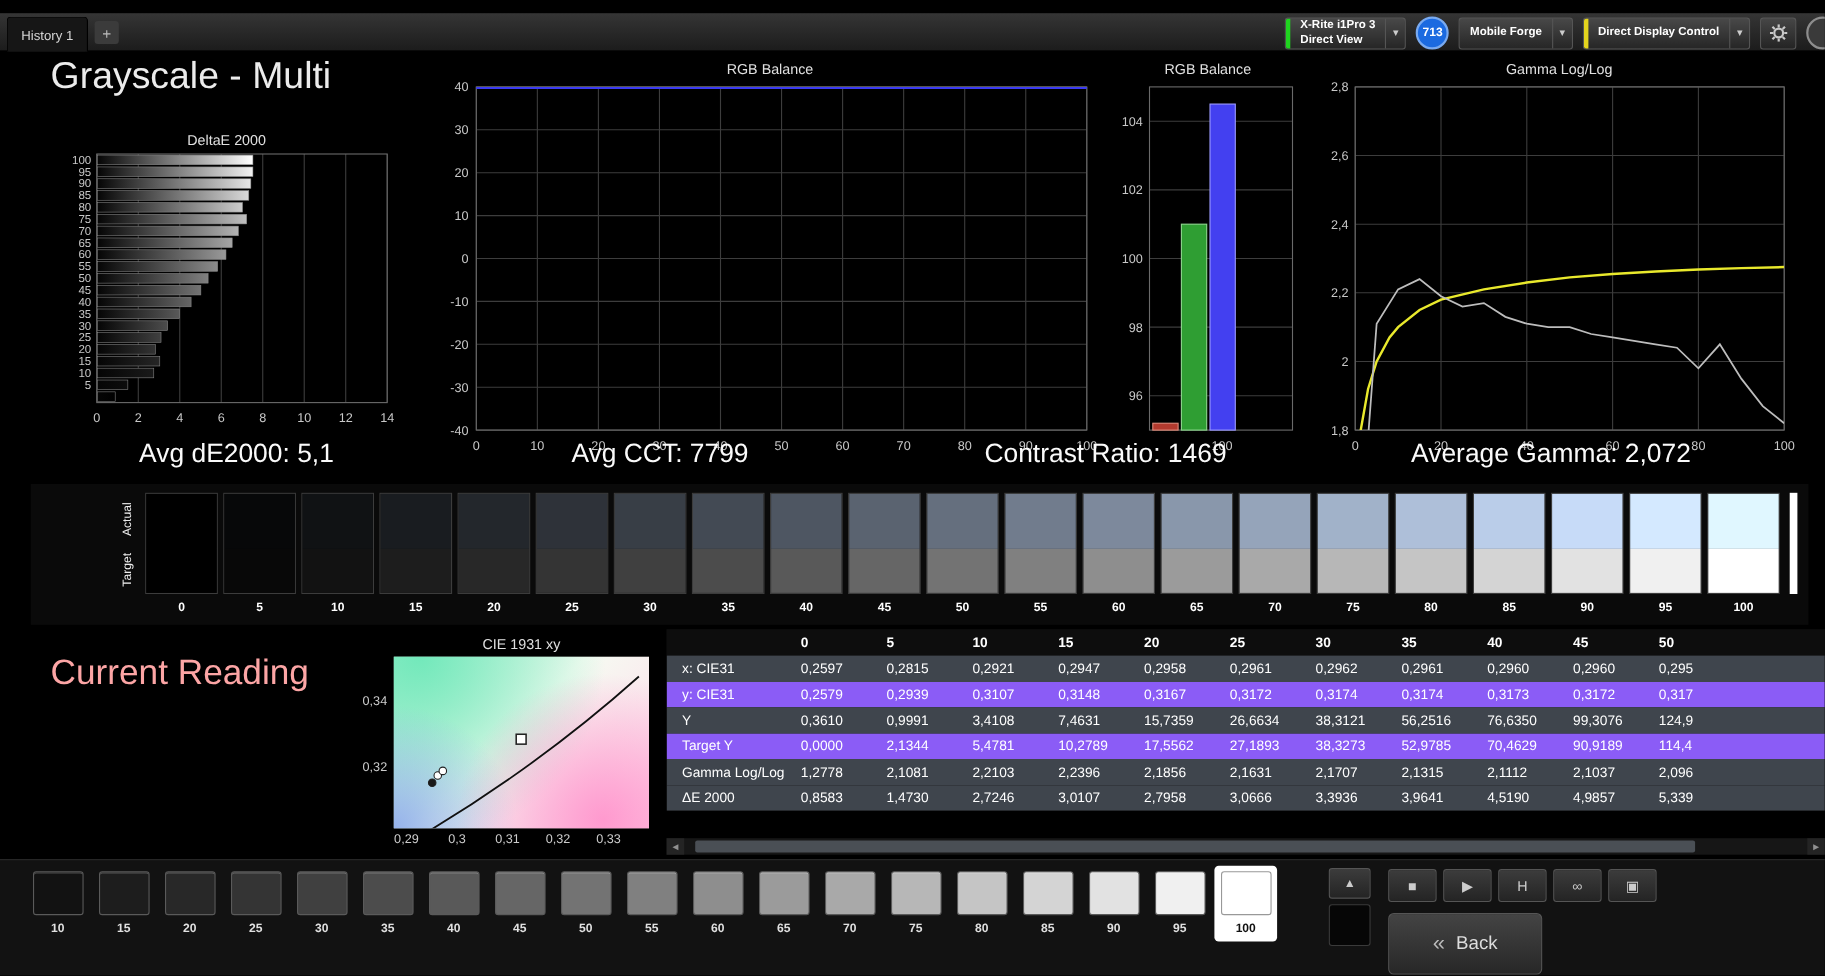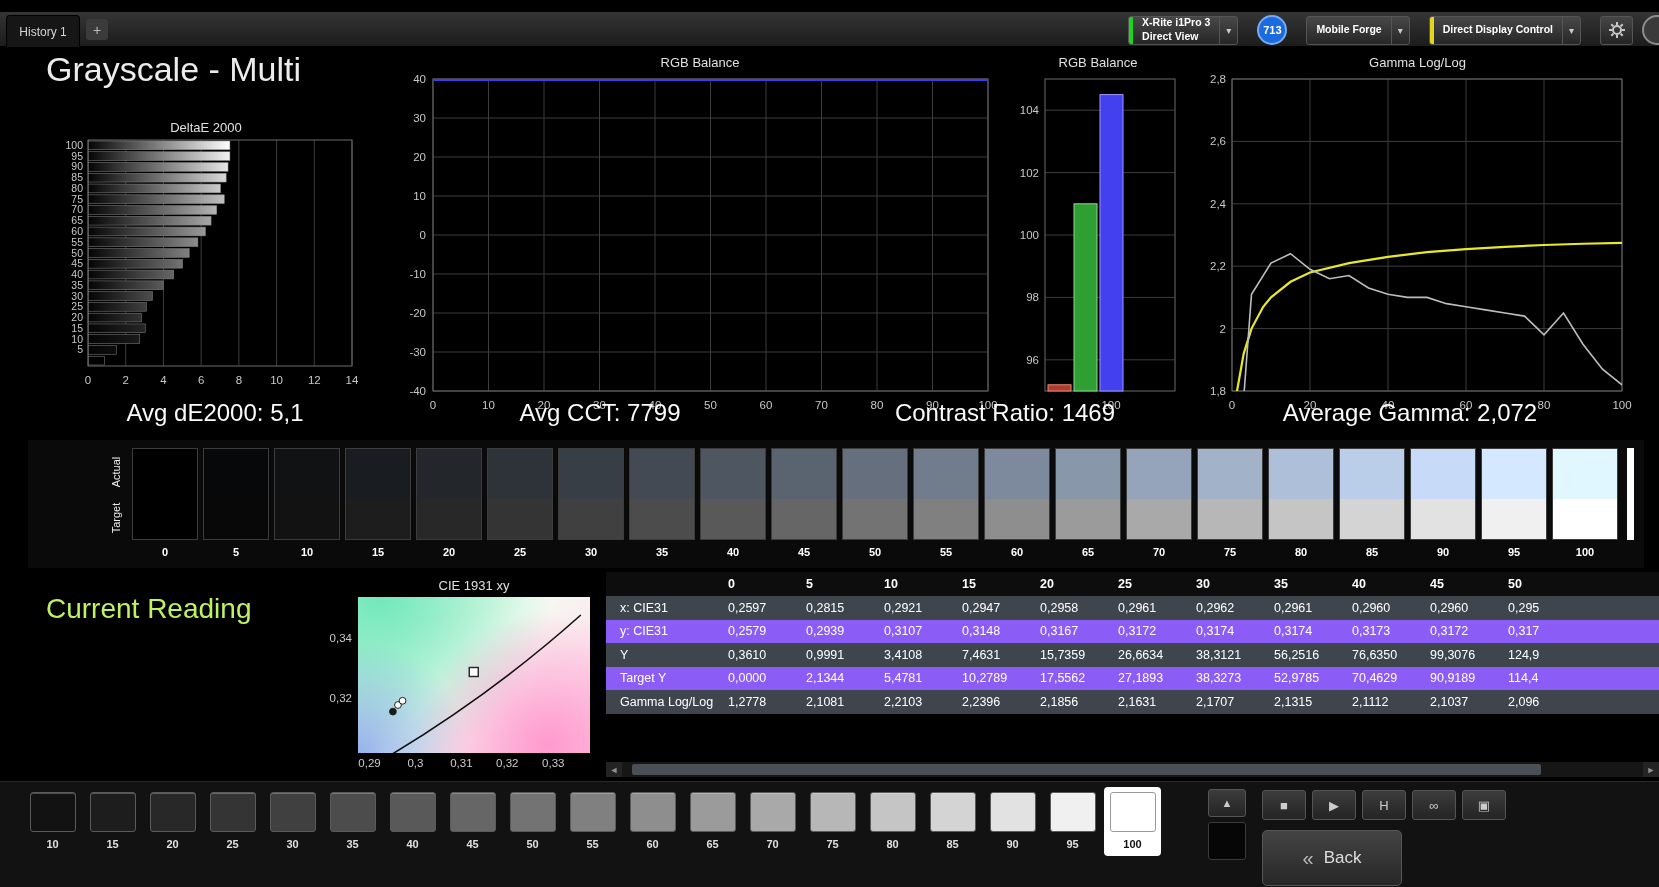--- a/index.html
+++ b/index.html
@@ -3,21 +3,21 @@
 <meta charset="utf-8">
 <style>
   *{margin:0;padding:0;box-sizing:border-box}
   html,body{background:#000;font-family:"Liberation Sans",sans-serif}
   #app{position:relative;width:1659px;height:887px;background:#000;color:#eee;overflow:hidden}
 
   
   #topbar{position:absolute;left:0;top:12px;width:1659px;height:35px;background:linear-gradient(#353535,#1c1c1c);border-bottom:1px solid #000}
   .tab{position:absolute;left:6px;top:3px;width:74px;height:32px;background:#161616;border:1px solid #000;border-bottom:none;border-radius:4px 4px 0 0;color:#d5d5d5;font-size:12px;display:flex;align-items:center;justify-content:center}
   .tab-add{position:absolute;left:86px;top:7px;width:22px;height:21px;background:#3b3b3b;border-radius:3px;color:#bbb;font-size:14px;display:flex;align-items:center;justify-content:center}
-  #topbar-right{position:absolute;right:26px;top:3px;height:30px;display:flex;gap:19px;align-items:center}
+  #topbar-right{position:absolute;right:26px;top:3px;height:30px;display:flex;gap:9px;align-items:center}
   .widget{height:29px;background:linear-gradient(#484848,#262626);border:1px solid #555;border-radius:3px;display:flex;align-items:center;color:#fff}
   .widget .bar{width:4px;align-self:stretch;border-radius:2px 0 0 2px}
   .widget .wtext{padding:0 9px;font-size:10.5px;font-weight:bold;line-height:1.3;white-space:nowrap}
   .widget .chev{width:18px;align-self:stretch;display:flex;align-items:center;justify-content:center;border-left:1px solid #555;color:#ccc;font-size:10px}
   .badge{width:30px;height:30px;border-radius:50%;background:#1b6ae0;border:2px solid #79aaf0;color:#fff;font-weight:bold;font-size:11px;display:flex;align-items:center;justify-content:center}
   .iconbtn{width:33px;height:29px;background:linear-gradient(#464646,#242424);border:1px solid #555;border-radius:3px;display:flex;align-items:center;justify-content:center}
   #corner-circle{position:absolute;left:1642px;top:3px;width:30px;height:30px;border-radius:50%;background:#3a3a3a;border:2px solid #8d8d8d}
 
   
   #page-title{position:absolute;left:46px;top:50px;font-size:34px;color:#ececec}
@@ -33,21 +33,21 @@
   .rot{position:absolute;left:60px;width:56px;text-align:center;font-size:11px;color:#eee;transform:rotate(-90deg)}
   #rot-actual{top:26px}#rot-target{top:72px}
   #swatches{position:absolute;left:104px;top:8px;display:flex;gap:5px}
   .sw-cell{width:66px}
   .sw-box{width:66px;height:92px;border:1px solid #3c3c3c;display:flex;flex-direction:column}
   .sw-actual{height:55%}.sw-target{height:45%}
   .sw-label{text-align:center;margin-top:6px;font-size:11px;font-weight:bold;color:#fff}
   #comparator-end{position:absolute;right:10px;top:8px;width:7px;height:92px;background:#fff}
 
   
-  #reading-title{position:absolute;left:46px;top:593px;font-size:28px;color:#bef264}
+  #reading-title{position:absolute;left:46px;top:593px;font-size:32px;color:#fca5a5}
   #reading-values{position:absolute;left:46px;top:636px;font-size:19px;color:#f4f4f4}
   .rv-row{height:32px;display:flex}
   .rv-row span:first-child{width:138px}
 
   
   #cie-title{position:absolute;left:358px;top:578px;width:232px}
   #cie-plot{position:absolute;left:358px;top:597px;width:232px;height:156px;
     background:
       radial-gradient(circle at 82% 95%, rgba(255,150,205,.95), rgba(255,150,205,0) 55%),
       radial-gradient(circle at 0% 100%, rgba(140,170,235,.9), rgba(140,170,235,0) 40%),
@@ -645,20 +645,34 @@
         <div class="tcell">2,2103</div>
         <div class="tcell">2,2396</div>
         <div class="tcell">2,1856</div>
         <div class="tcell">2,1631</div>
         <div class="tcell">2,1707</div>
         <div class="tcell">2,1315</div>
         <div class="tcell">2,1112</div>
         <div class="tcell">2,1037</div>
         <div class="tcell">2,096</div>
       </div>
+      <div class="trow odd">
+        <div class="tcell tlabel">ΔE 2000</div>
+        <div class="tcell">0,8583</div>
+        <div class="tcell">1,4730</div>
+        <div class="tcell">2,7246</div>
+        <div class="tcell">3,0107</div>
+        <div class="tcell">2,7958</div>
+        <div class="tcell">3,0666</div>
+        <div class="tcell">3,3936</div>
+        <div class="tcell">3,9641</div>
+        <div class="tcell">4,5190</div>
+        <div class="tcell">4,9857</div>
+        <div class="tcell">5,339</div>
+      </div>
     </div>
   <div id="tbl-scroll">
     <div class="sb-arrow">◄</div>
     <div class="sb-track">
         <div class="sb-thumb"></div>
       </div>
     <div class="sb-arrow">►</div>
   </div>
 
   <div id="toolbar">

